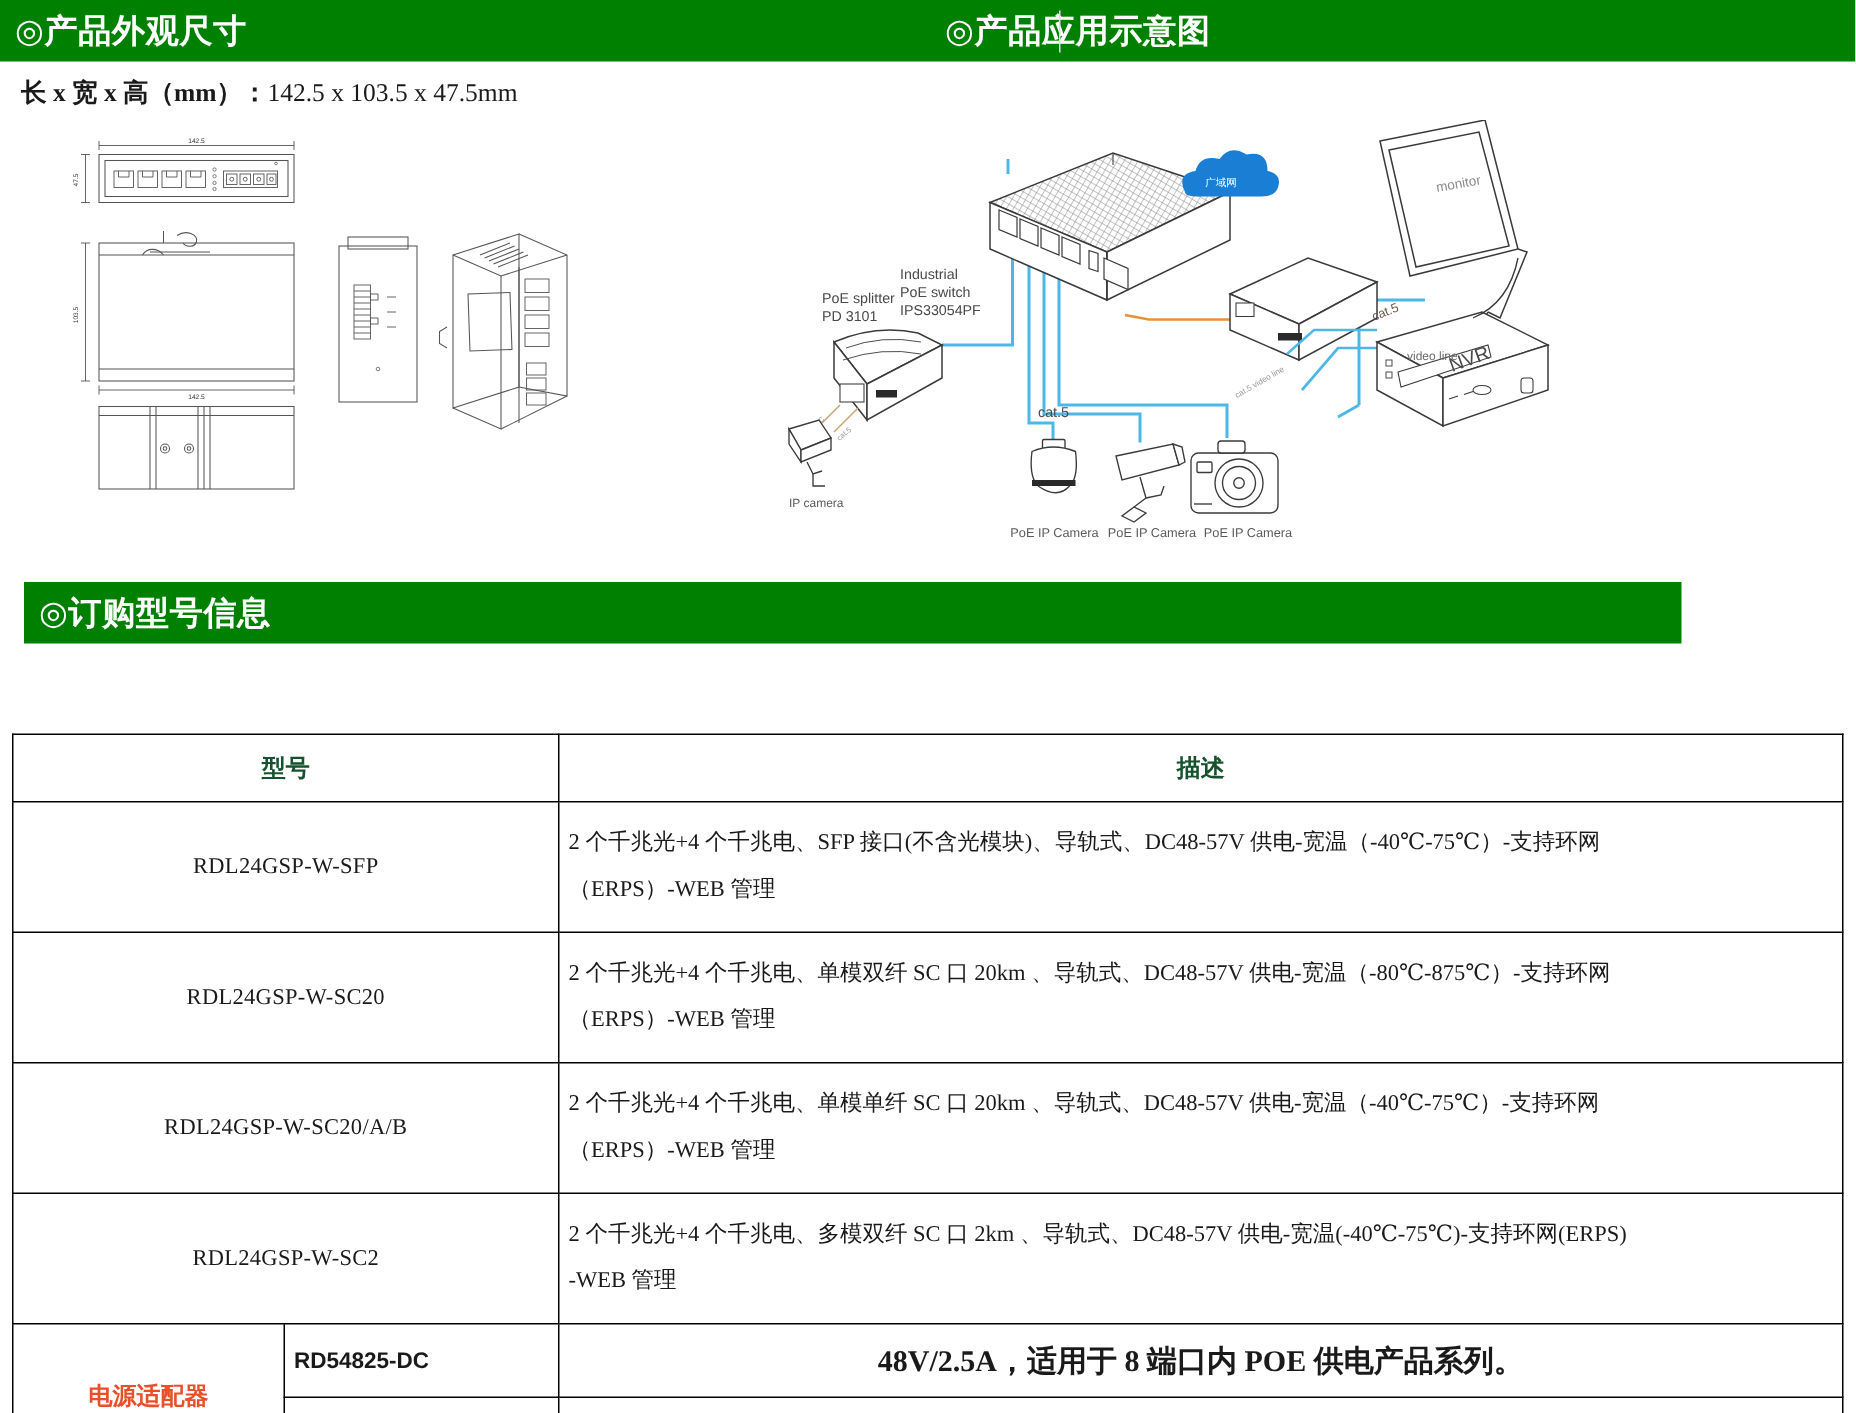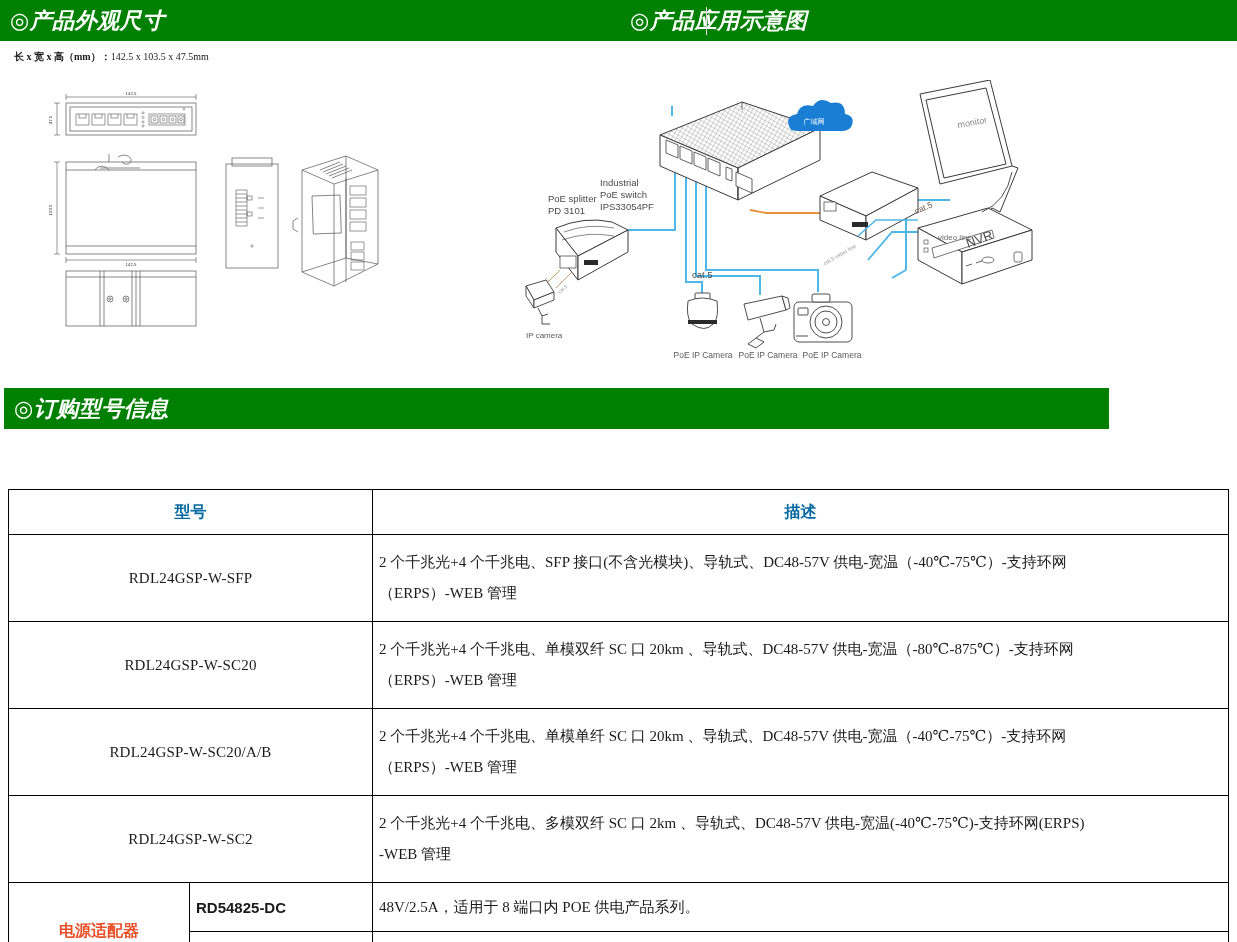--- a/index.html
+++ b/index.html
@@ -16,36 +16,36 @@
     height:41px;
     background:#008000;
     color:#ffffff;
     font-family:"Liberation Serif","DejaVu Serif",serif;
     font-weight:700;
     font-size:22px;
     line-height:41px;
     white-space:nowrap;
     overflow:hidden;
   }
-  .green-bar .bar-txt{padding-left:10px;letter-spacing:.5px;font-style:italic;}
+  .green-bar .bar-txt{padding-left:10px;letter-spacing:.5px;}
   #bar-dim{left:0;top:0;width:620px;}
   #bar-app{left:620px;top:0;width:617px;}
-  #bar-order{left:4px;top:388px;width:1105px;}
+  #bar-order{left:16px;top:388px;width:1105px;}
 
   .caret{
     position:absolute;
     width:1px;height:28px;
     background:#e8d9e8;
     top:7px;left:86px;
   }
 
   .dim-text{
     position:absolute;
     left:14px; top:50px;
-    font-size:10px;
+    font-size:17px;
     font-family:"Liberation Serif","DejaVu Serif",serif;
     white-space:nowrap;
   }
   .dim-text b{font-weight:700;}
 
   
   #drawings{position:absolute;left:40px;top:86px;width:360px;height:250px;}
   #appdiagram{position:absolute;left:520px;top:80px;width:700px;height:300px;}
 
   
@@ -60,21 +60,21 @@
   #order-table td, #order-table th{
     border:1px solid #000000;
     vertical-align:middle;
     padding:4px 6px;
   }
   #order-table tr.thick-bottom td{border-bottom:2px solid #000;}
   .col-model{width:342px;text-align:center;}
   .col-desc{text-align:left;padding-left:12px;padding-right:8px;line-height:2.05;}
   .hdr{
     text-align:center;
-    color:#0369a1;
+    color:#14532d;
     font-weight:700;
     font-size:16px;
     height:36px;
   }
   .model-cell{
     text-align:center;
     font-size:15px;
     letter-spacing:.2px;
     height:78px;
   }
@@ -88,24 +88,25 @@
   }
   .adapter-model{
     text-align:left;
     font-family:"Liberation Sans","DejaVu Sans",sans-serif;
     font-weight:700;
     font-size:15px;
     width:170px;
     height:40px;
   }
   .adapter-desc{
-    text-align:left;
+    text-align:center;
     padding-left:12px;
-    font-size:15px;
+    font-size:20px;
     height:40px;
+    font-weight:bold;
   }
 
   
   .svgtxt{font-family:"Liberation Sans","DejaVu Sans",sans-serif;}
 </style>
 </head>
 <body>
 
 <div class="green-bar" id="bar-dim">
   <span class="bar-txt">◎产品外观尺寸</span>

